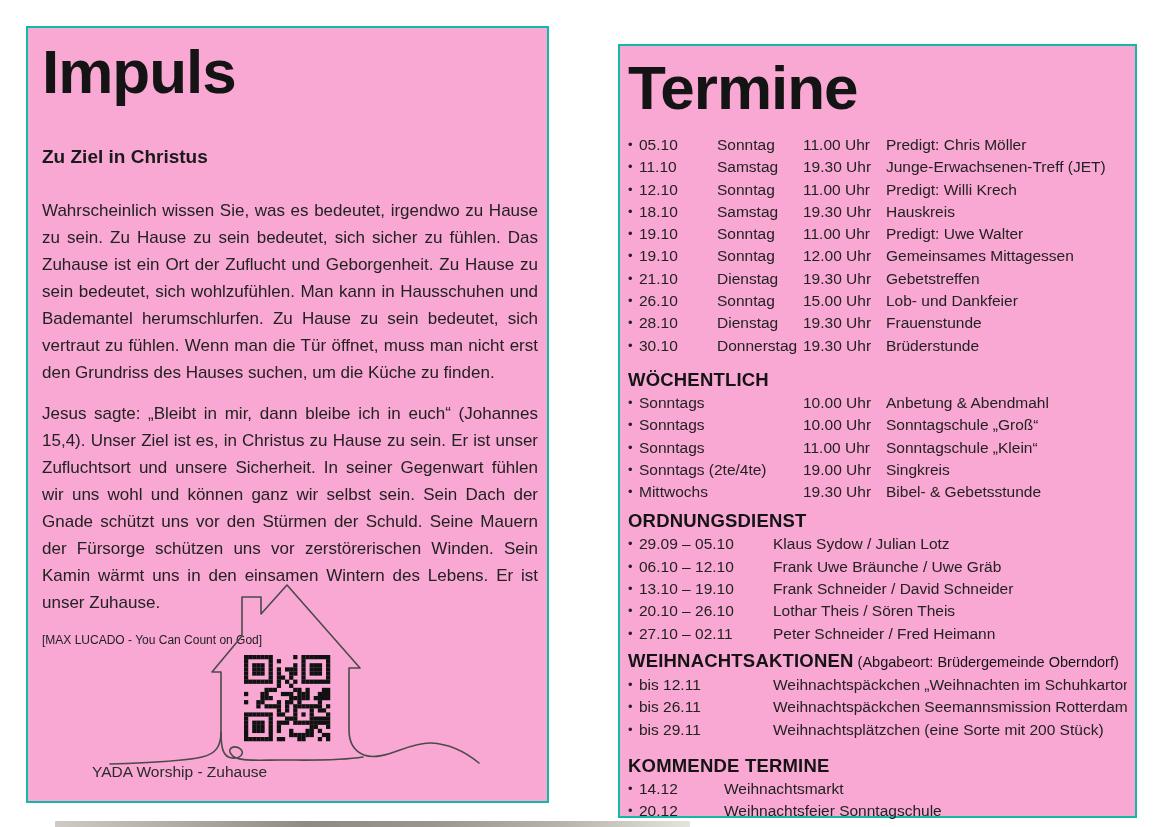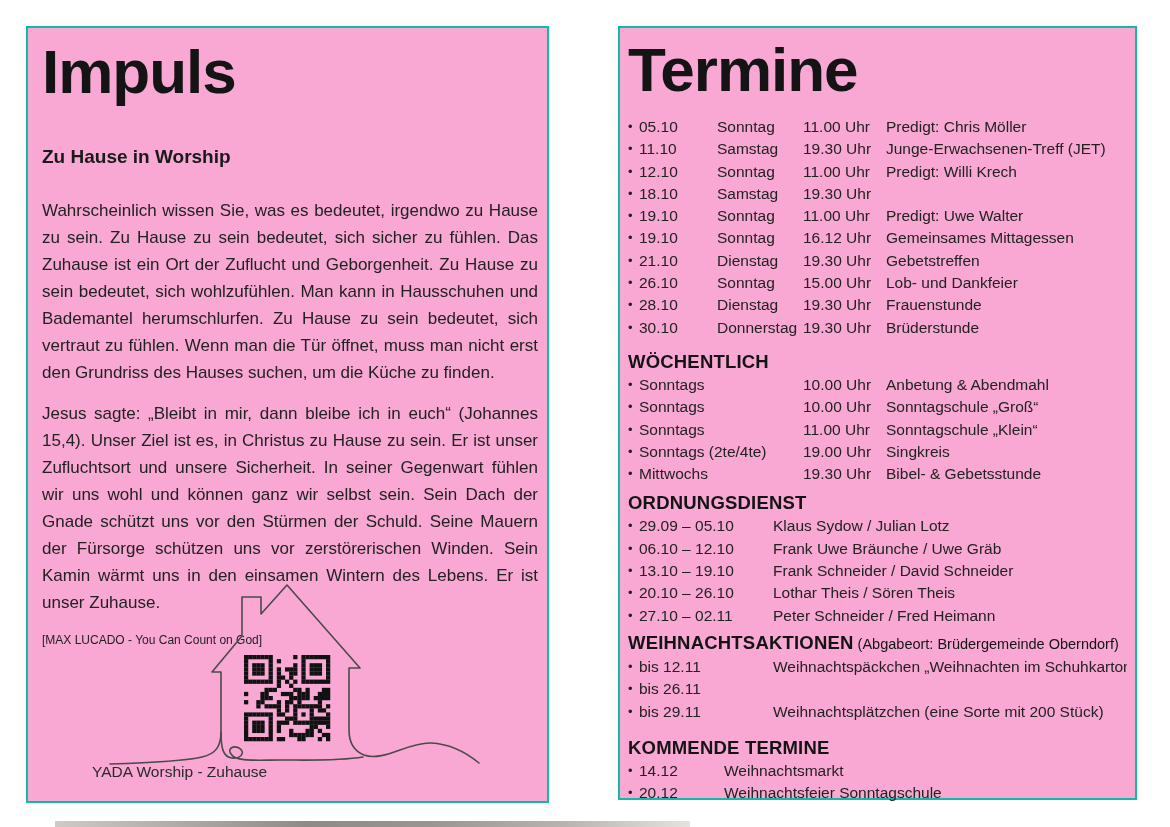--- a/index.html
+++ b/index.html
@@ -2,21 +2,21 @@
 <html><head>
 <meta charset="utf-8">
 <style>
   html,body{margin:0;padding:0;}
   body{
     width:1170px;height:827px;background:#ffffff;overflow:hidden;position:relative;
     font-family:"Liberation Sans","DejaVu Sans",sans-serif;color:#1e1e1e;
   }
   .page{position:absolute;background:#f9a8d4;border:2px solid #14b8a6;box-sizing:border-box;}
   #left-page{left:26px;top:26px;width:523px;height:777px;padding:6px 9px 0 14px;}
-  #right-page{left:618px;top:26px;width:519px;height:774px;padding:4px 8px 3px 8px;}
+  #right-page{left:618px;top:44px;width:519px;height:774px;padding:4px 8px 3px 8px;}
   .page-title{
     font-size:62px;line-height:72px;font-weight:bold;letter-spacing:-1px;
     margin:2px 0 0 0;color:#141414;
   }
   
   .subtitle{font-size:19px;font-weight:bold;margin:38px 0 0 0;color:#1a1a1a;}
   .para{font-size:17px;line-height:27px;text-align:justify;margin:29px 0 0 0;color:#222;}
   .para + .para{margin-top:14px;}
   .attribution{font-size:12px;line-height:23px;margin:13px 0 0 0;color:#222;}
   .illustration{position:absolute;left:62px;top:552px;width:440px;height:205px;}
@@ -46,21 +46,21 @@
     position:absolute;left:55px;top:821px;width:635px;height:7px;
     background:linear-gradient(to right,#cfcac3,#8f8a84 40%,#9b968f 60%,#b8b3ac 80%,#e6e2dd);
     border-radius:1px;
   }
 </style>
 </head>
 <body>
 
 <div class="page" id="left-page">
   <h1 class="page-title">Impuls</h1>
-  <h2 class="subtitle">Zu Hause in Worship</h2>
+  <h2 class="subtitle">Zu Ziel in Christus</h2>
   <p class="para">Wahrscheinlich wissen Sie, was es bedeutet, irgendwo zu Hause zu sein. Zu Hause zu sein bedeutet, sich sicher zu fühlen. Das Zuhause ist ein Ort der Zuflucht und Geborgenheit. Zu Hause zu sein bedeutet, sich wohlzufühlen. Man kann in Hausschuhen und Bademantel herumschlurfen. Zu Hause zu sein bedeutet, sich vertraut zu fühlen. Wenn man die Tür öffnet, muss man nicht erst den Grundriss des Hauses suchen, um die Küche zu finden.</p>
   <p class="para">Jesus sagte: „Bleibt in mir, dann bleibe ich in euch“ (Johannes 15,4). Unser Ziel ist es, in Christus zu Hause zu sein. Er ist unser Zufluchtsort und unsere Sicherheit. In seiner Gegenwart fühlen wir uns wohl und können ganz wir selbst sein. Sein Dach der Gnade schützt uns vor den Stürmen der Schuld. Seine Mauern der Fürsorge schützen uns vor zerstörerischen Winden. Sein Kamin wärmt uns in den einsamen Wintern des Lebens. Er ist unser Zuhause.</p>
   <p class="attribution">[MAX LUCADO - You Can Count on God]</p>
 
   <div class="illustration">
     <svg viewBox="0 0 440 205" xmlns="http://www.w3.org/2000/svg">
 
       <g fill="none" stroke="#4a4a4a" stroke-width="1.6" stroke-linecap="round" stroke-linejoin="round">
         <path d="M 20 184
                  C 55 183 95 181 112 177
@@ -336,33 +336,34 @@
         <span class="c0">12.10</span>
         <span class="c1">Sonntag</span>
         <span class="c2">11.00 Uhr</span>
         <span class="c3 c-last">Predigt: Willi Krech</span>
       </div>
       <div class="row row-events">
         <span class="bullet">•</span>
         <span class="c0">18.10</span>
         <span class="c1">Samstag</span>
         <span class="c2">19.30 Uhr</span>
+        <span class="c3 c-last">Hauskreis</span>
       </div>
       <div class="row row-events">
         <span class="bullet">•</span>
         <span class="c0">19.10</span>
         <span class="c1">Sonntag</span>
         <span class="c2">11.00 Uhr</span>
         <span class="c3 c-last">Predigt: Uwe Walter</span>
       </div>
       <div class="row row-events">
         <span class="bullet">•</span>
         <span class="c0">19.10</span>
         <span class="c1">Sonntag</span>
-        <span class="c2">16.12 Uhr</span>
+        <span class="c2">12.00 Uhr</span>
         <span class="c3 c-last">Gemeinsames Mittagessen</span>
       </div>
       <div class="row row-events">
         <span class="bullet">•</span>
         <span class="c0">21.10</span>
         <span class="c1">Dienstag</span>
         <span class="c2">19.30 Uhr</span>
         <span class="c3 c-last">Gebetstreffen</span>
       </div>
       <div class="row row-events">
@@ -452,20 +453,21 @@
       <div class="section">
         <h3 class="section-title">WEIHNACHTSAKTIONEN<span class="section-suffix"> (Abgabeort: Brüdergemeinde Oberndorf)</span></h3>
         <div class="row row-duty">
           <span class="bullet">•</span>
           <span class="c0">bis 12.11</span>
           <span class="c1 c-last">Weihnachtspäckchen „Weihnachten im Schuhkarton“</span>
         </div>
         <div class="row row-duty">
           <span class="bullet">•</span>
           <span class="c0">bis 26.11</span>
+          <span class="c1 c-last">Weihnachtspäckchen Seemannsmission Rotterdam</span>
         </div>
         <div class="row row-duty">
           <span class="bullet">•</span>
           <span class="c0">bis 29.11</span>
           <span class="c1 c-last">Weihnachtsplätzchen (eine Sorte mit 200 Stück)</span>
         </div>
       </div>
       <div class="section">
         <h3 class="section-title">KOMMENDE TERMINE</h3>
         <div class="row row-upcoming">

